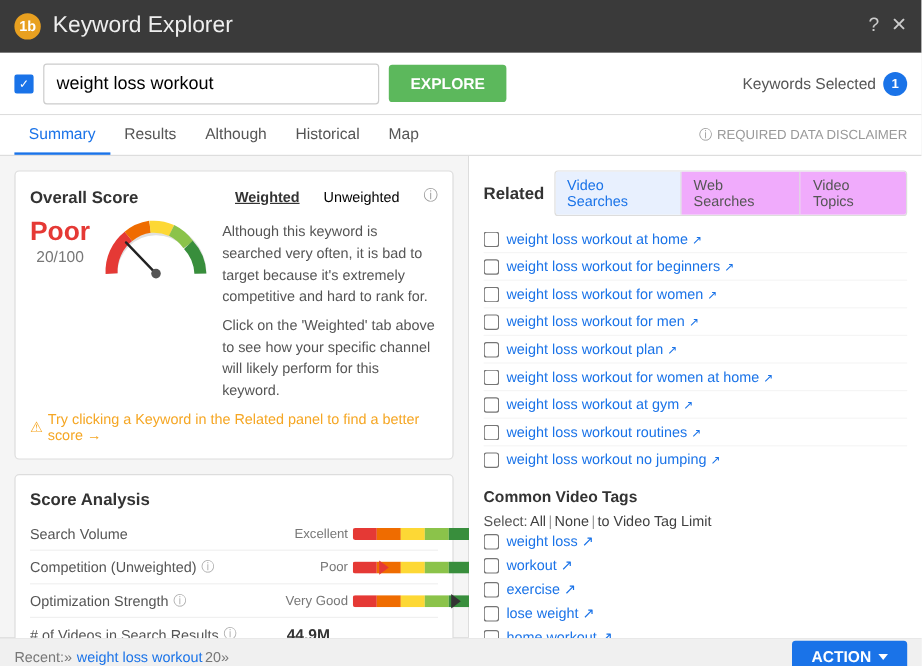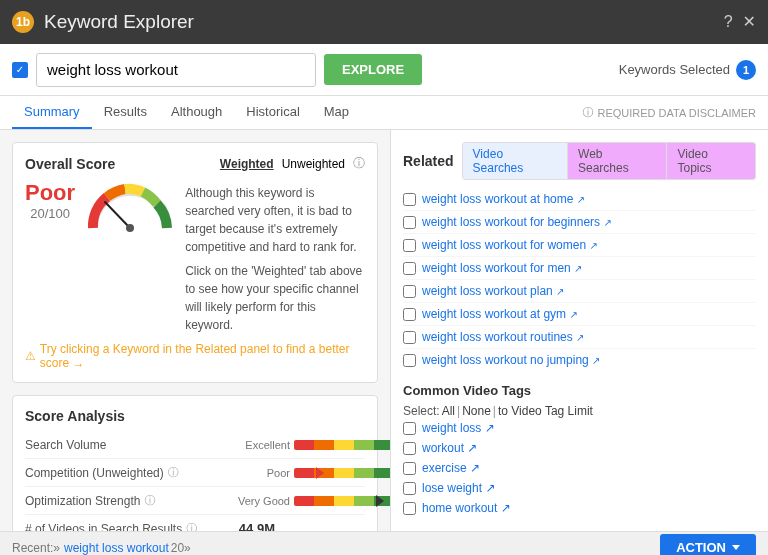--- a/index.html
+++ b/index.html
@@ -39,21 +39,21 @@
 
     
     #left-panel { flex: 0 0 390px; padding: 12px; overflow-y: auto; }
 
     .section-title { font-size: 14px; font-weight: 600; color: #333; margin-bottom: 8px; }
 
     
     #overall-score { background: #fff; border: 1px solid #ddd; border-radius: 4px; padding: 12px; margin-bottom: 12px; }
     #overall-score .score-header { display: flex; align-items: center; justify-content: space-between; margin-bottom: 8px; }
     #overall-score .score-header .title { font-size: 14px; font-weight: 600; color: #333; }
-    #overall-score .score-header .weight-toggle { display: flex; gap: 8px; font-size: 12px; align-items: center; margin-left: 19px; }
+    #overall-score .score-header .weight-toggle { display: flex; gap: 20px; font-size: 12px; align-items: center; margin-left: 19px; }
     #overall-score .score-header .weight-toggle span { cursor: pointer; }
     #overall-score .score-header .weight-toggle .active { font-weight: 600; color: #333; text-decoration: underline; }
     #overall-score .score-header .info-icon { color: #999; font-size: 12px; cursor: pointer; }
 
     .score-content { display: flex; align-items: flex-start; gap: 10px; }
     .score-value { text-align: center; flex-shrink: 0; }
     .score-label { font-size: 22px; font-weight: bold; color: #e53935; }
     .score-num { font-size: 13px; color: #777; }
 
     
@@ -300,20 +300,24 @@
       <li class="related-item">
         <input type="checkbox" style="">
         <a>weight loss workout for men <span class="ext-icon">↗</span></a>
       </li>
       <li class="related-item">
         <input type="checkbox" style="">
         <a>weight loss workout plan <span class="ext-icon">↗</span></a>
       </li>
       <li class="related-item">
         <input type="checkbox" style="">
+        <a>weight loss workout for women at home <span class="ext-icon">↗</span></a>
+      </li>
+      <li class="related-item">
+        <input type="checkbox" style="">
         <a>weight loss workout at gym <span class="ext-icon">↗</span></a>
       </li>
       <li class="related-item">
         <input type="checkbox" style="">
         <a>weight loss workout routines <span class="ext-icon">↗</span></a>
       </li>
       <li class="related-item">
         <input type="checkbox" style="">
         <a>weight loss workout no jumping <span class="ext-icon">↗</span></a>
       </li>

